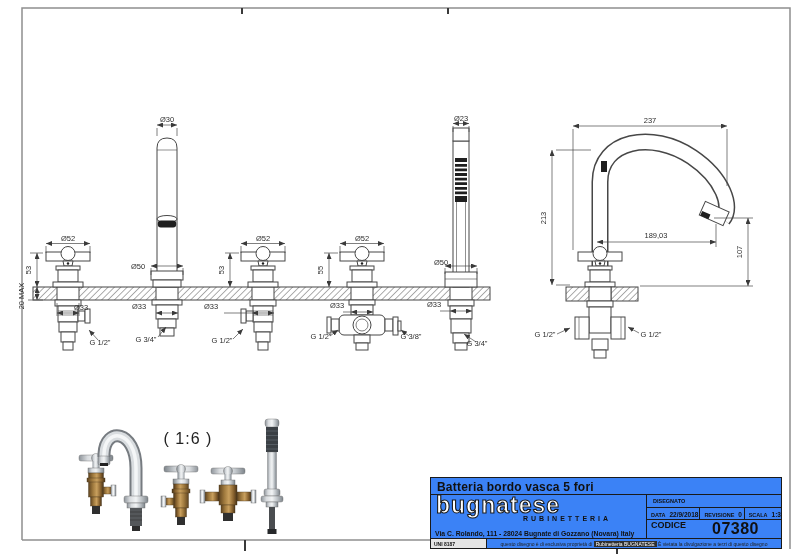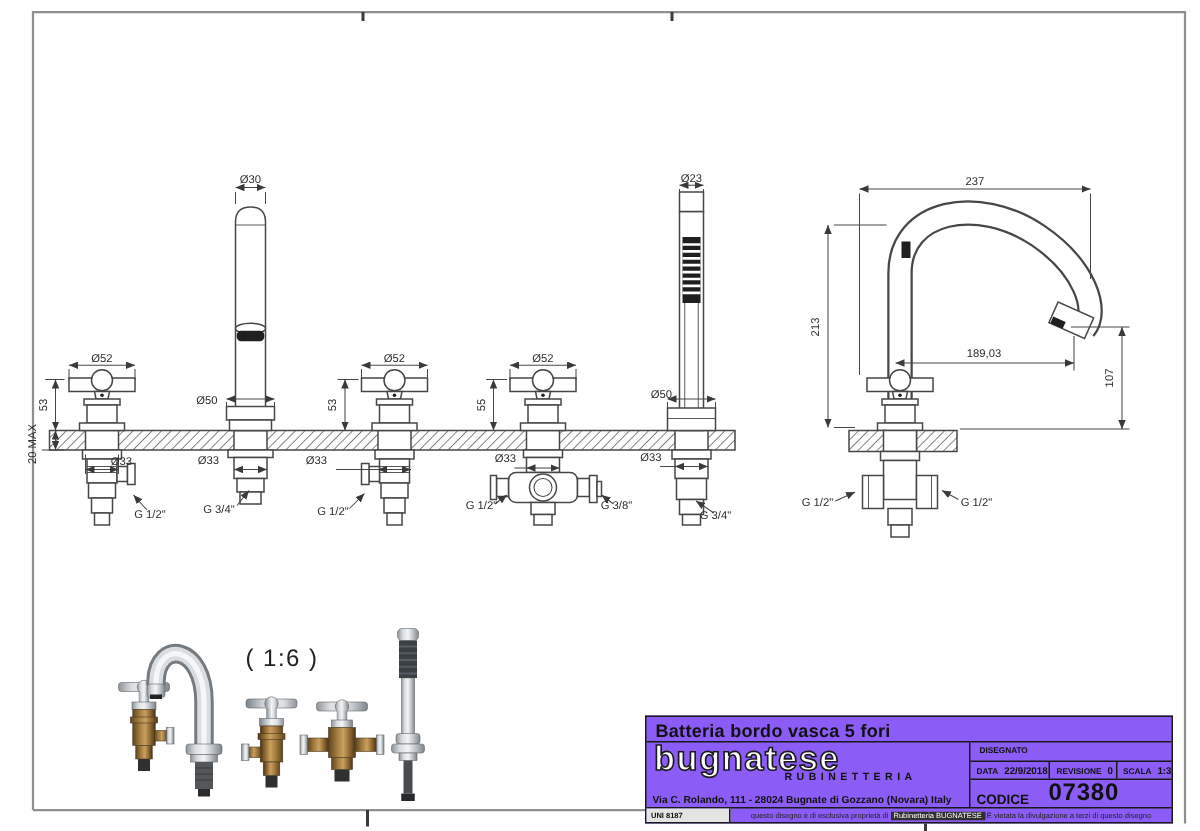--- a/index.html
+++ b/index.html
@@ -18,40 +18,40 @@
   .dml{stroke:var(--line);stroke-width:0.7;fill:none;marker-start:url(#ah);marker-end:url(#ah);}
   .ld{stroke:var(--line);stroke-width:0.7;fill:none;marker-end:url(#ah);}
   .dtx{font-size:7.5px;fill:#2c2c2c;text-anchor:middle;}
   .note{font-size:16px;fill:#222;text-anchor:middle;letter-spacing:1px;}
   .frm{stroke:var(--frame);stroke-width:1.5;fill:none;}
   .tick{stroke:#3a3a3a;stroke-width:2;fill:none;}
   .det{stroke:var(--line);stroke-width:0.6;fill:none;}
 
   
   .tb{position:absolute;left:430px;top:477px;width:352px;height:72px;box-sizing:border-box;
-      border:1.5px solid #1a1a1a;background:#8b5cf6;color:#111;display:flex;flex-direction:column;}
+      border:1.5px solid #1a1a1a;background:#3b82f6;color:#111;display:flex;flex-direction:column;}
   .tb-title{height:17px;box-sizing:border-box;border-bottom:1px solid #1a1a1a;font-size:12px;
       font-weight:bold;padding:2px 0 0 6px;letter-spacing:0.2px;}
   .tb-main{flex:1;display:flex;min-height:0;}
   .tb-brand{width:216px;box-sizing:border-box;border-right:1px solid #1a1a1a;position:relative;}
   .tb-logo{font-size:23px;font-weight:800;letter-spacing:1px;line-height:21px;padding-left:5px;
       color:#fff;-webkit-text-stroke:1.1px #1a1a1a;}
   @supports not (-webkit-text-stroke:1px #000){.tb-logo{color:#1a1a1a;}}
   .tb-sub{position:absolute;top:20px;left:92px;font-size:7px;font-weight:bold;letter-spacing:3px;}
   .tb-addr{position:absolute;bottom:1px;left:4px;font-size:6.8px;font-weight:bold;white-space:nowrap;}
   .tb-data{flex:1;display:flex;flex-direction:column;min-width:0;}
   .tb-r1{height:14px;box-sizing:border-box;border-bottom:1px solid #1a1a1a;font-size:5.5px;
       font-weight:bold;padding:3px 0 0 6px;}
   .tb-r2{height:14px;box-sizing:border-box;border-bottom:1px solid #1a1a1a;display:flex;}
   .tb-c{box-sizing:border-box;border-right:1px solid #1a1a1a;padding:3px 0 0 4px;display:flex;
       gap:4px;align-items:baseline;}
   .tb-c.c1{width:58px;} .tb-c.c2{width:48px;} .tb-c.c3{flex:1;border-right:none;}
   .lab{font-size:5.5px;font-weight:bold;}
   .val{font-size:6.5px;font-weight:bold;}
-  .tb-r3{flex:1;display:flex;align-items:flex-end;padding-left:4px;gap:13px;}
+  .tb-r3{flex:1;display:flex;align-items:flex-start;padding-left:4px;gap:26px;}
   .codice-lab{font-size:9px;font-weight:bold;}
   .codice-val{font-size:16px;font-weight:bold;letter-spacing:0.5px;}
   .tb-strip{height:10px;box-sizing:border-box;border-top:1px solid #1a1a1a;display:flex;
       font-size:5px;align-items:center;}
   .tb-uni{width:56px;height:100%;box-sizing:border-box;border-right:1px solid #1a1a1a;
       padding-left:3px;font-weight:bold;display:flex;align-items:center;background:#e4e4e4;}
   .tb-disc{flex:1;text-align:center;white-space:nowrap;overflow:hidden;color:#222;}
   .hl{background:#2f2f2f;color:#fff;padding:0 2px;}
 </style>
 </head>

